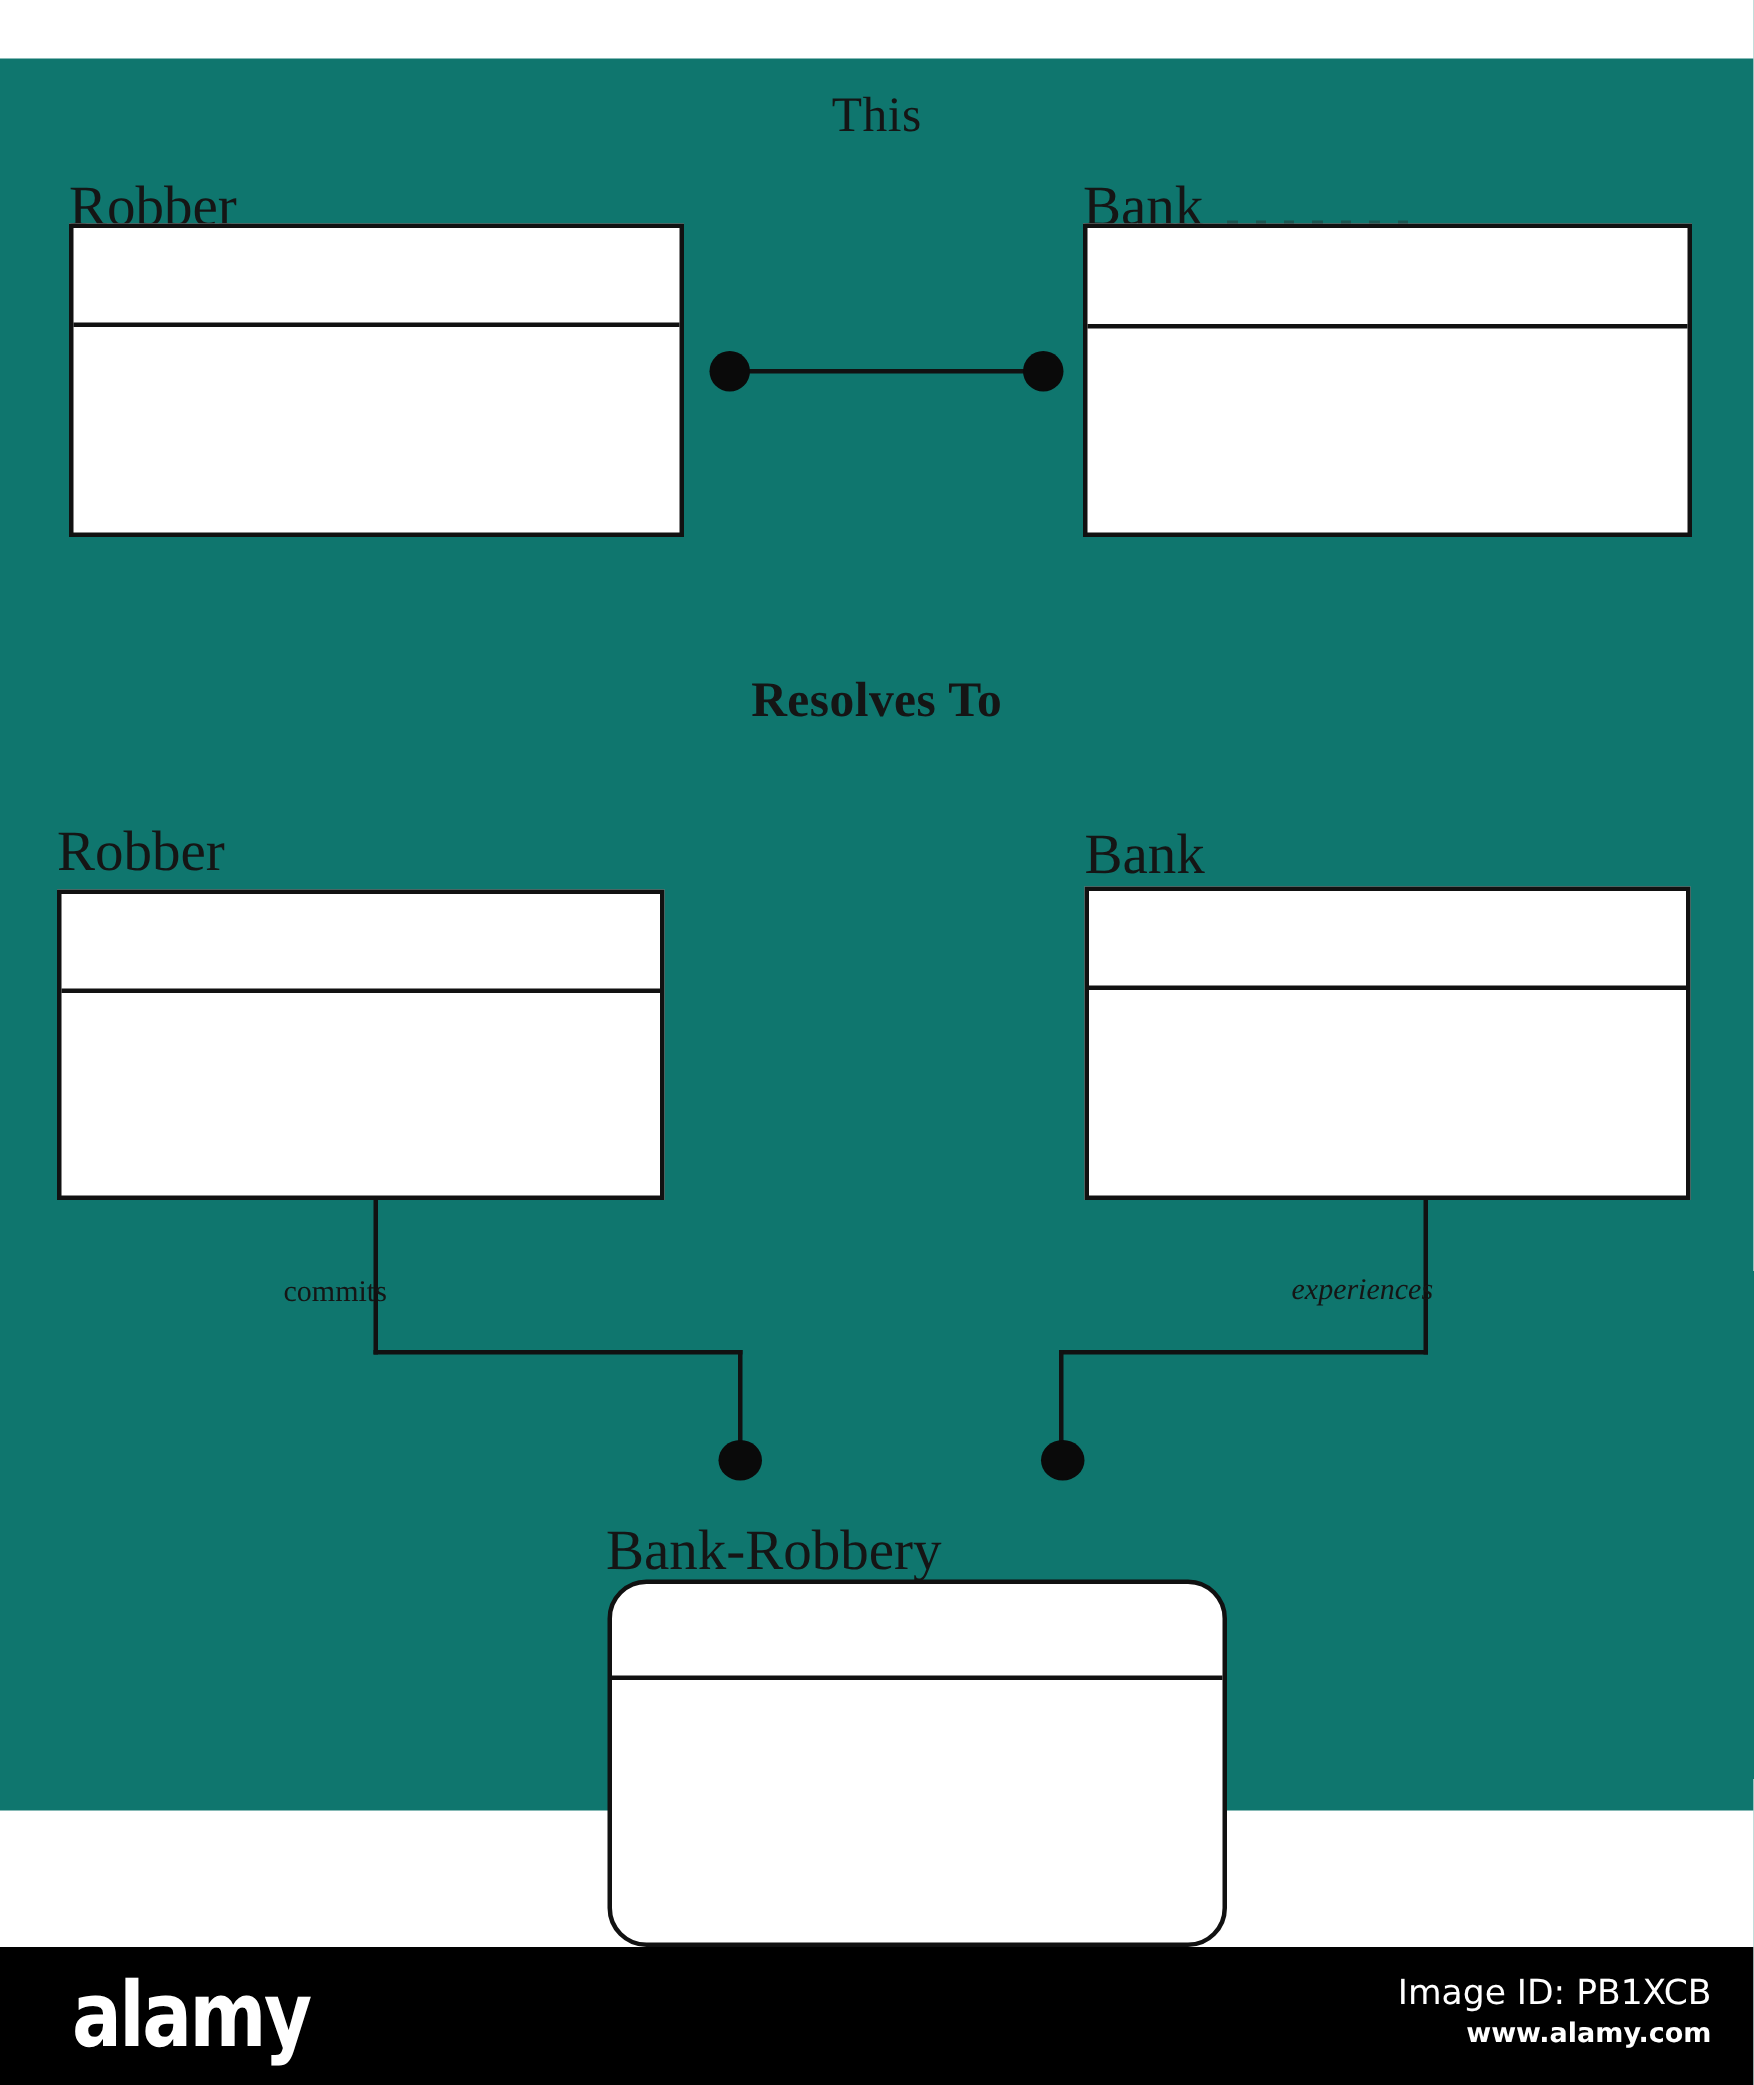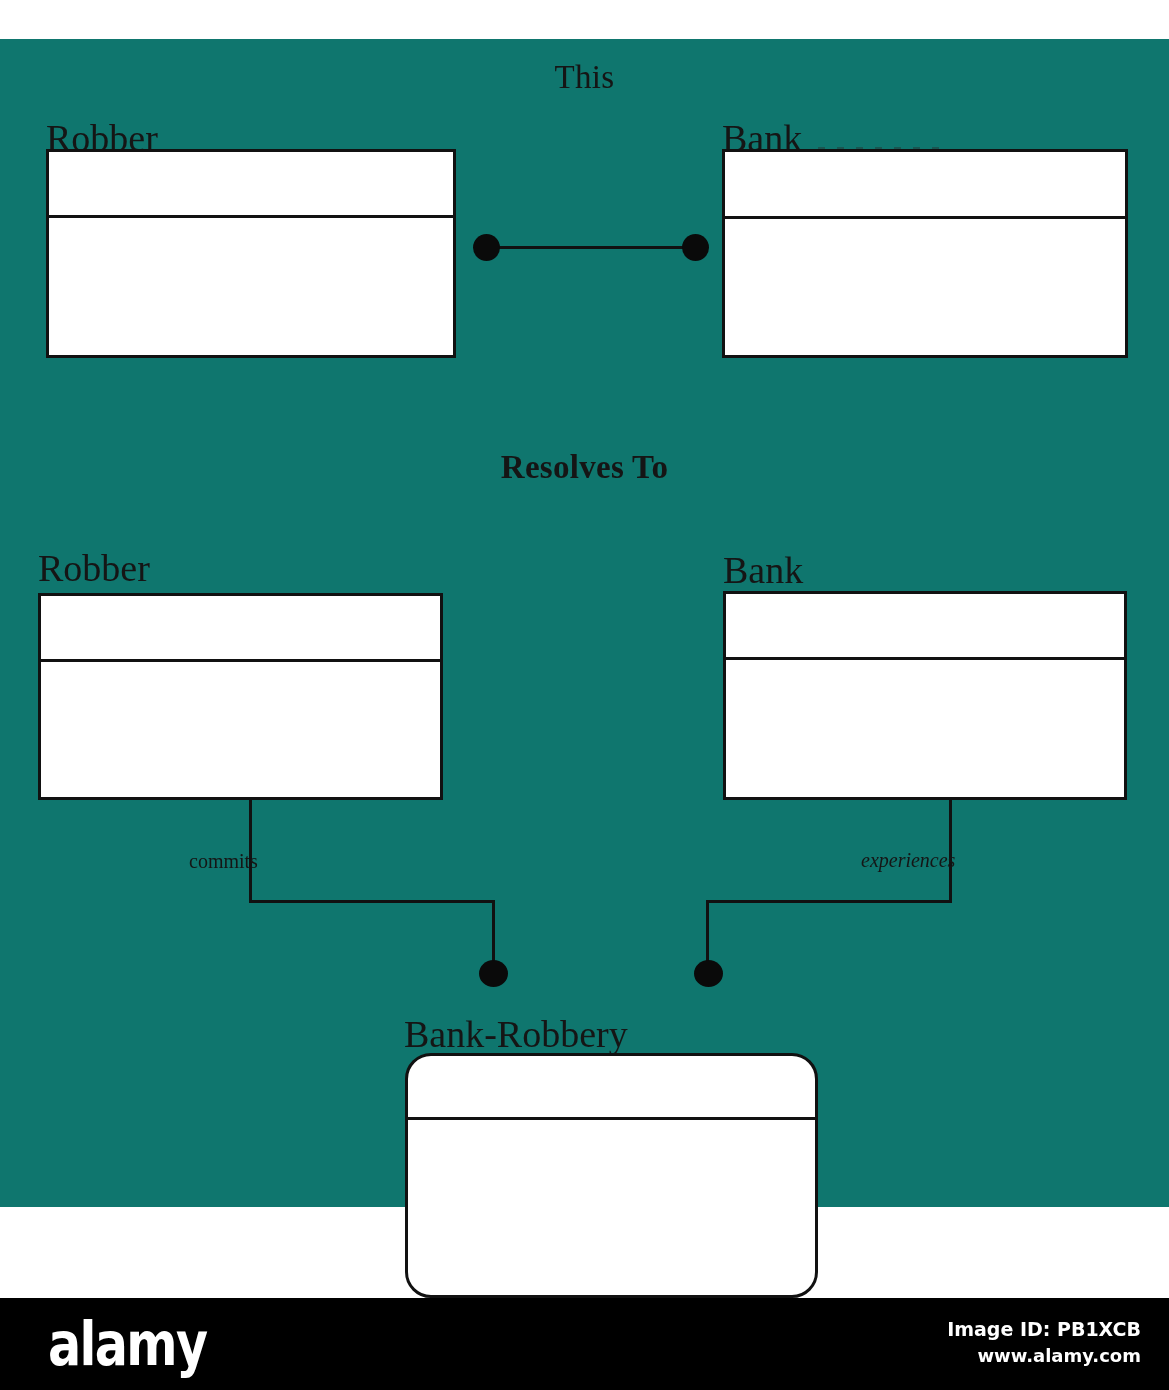--- a/index.html
+++ b/index.html
@@ -128,23 +128,23 @@
   }
   .footer-right {
     position: absolute;
     right: 28px;
     top: 18px;
     text-align: right;
     font-family: "DejaVu Sans", sans-serif;
     color: #ffffff;
   }
   .footer-imageid {
-    font-size: 19px;
+    font-size: 23px;
     line-height: 26px;
-    font-weight: 700;
+    font-weight: 400;
     text-align: right;
   }
   .footer-url {
     font-size: 18px;
     line-height: 28px;
     font-weight: 700;
   }
 </style>
 </head>
 <body>

